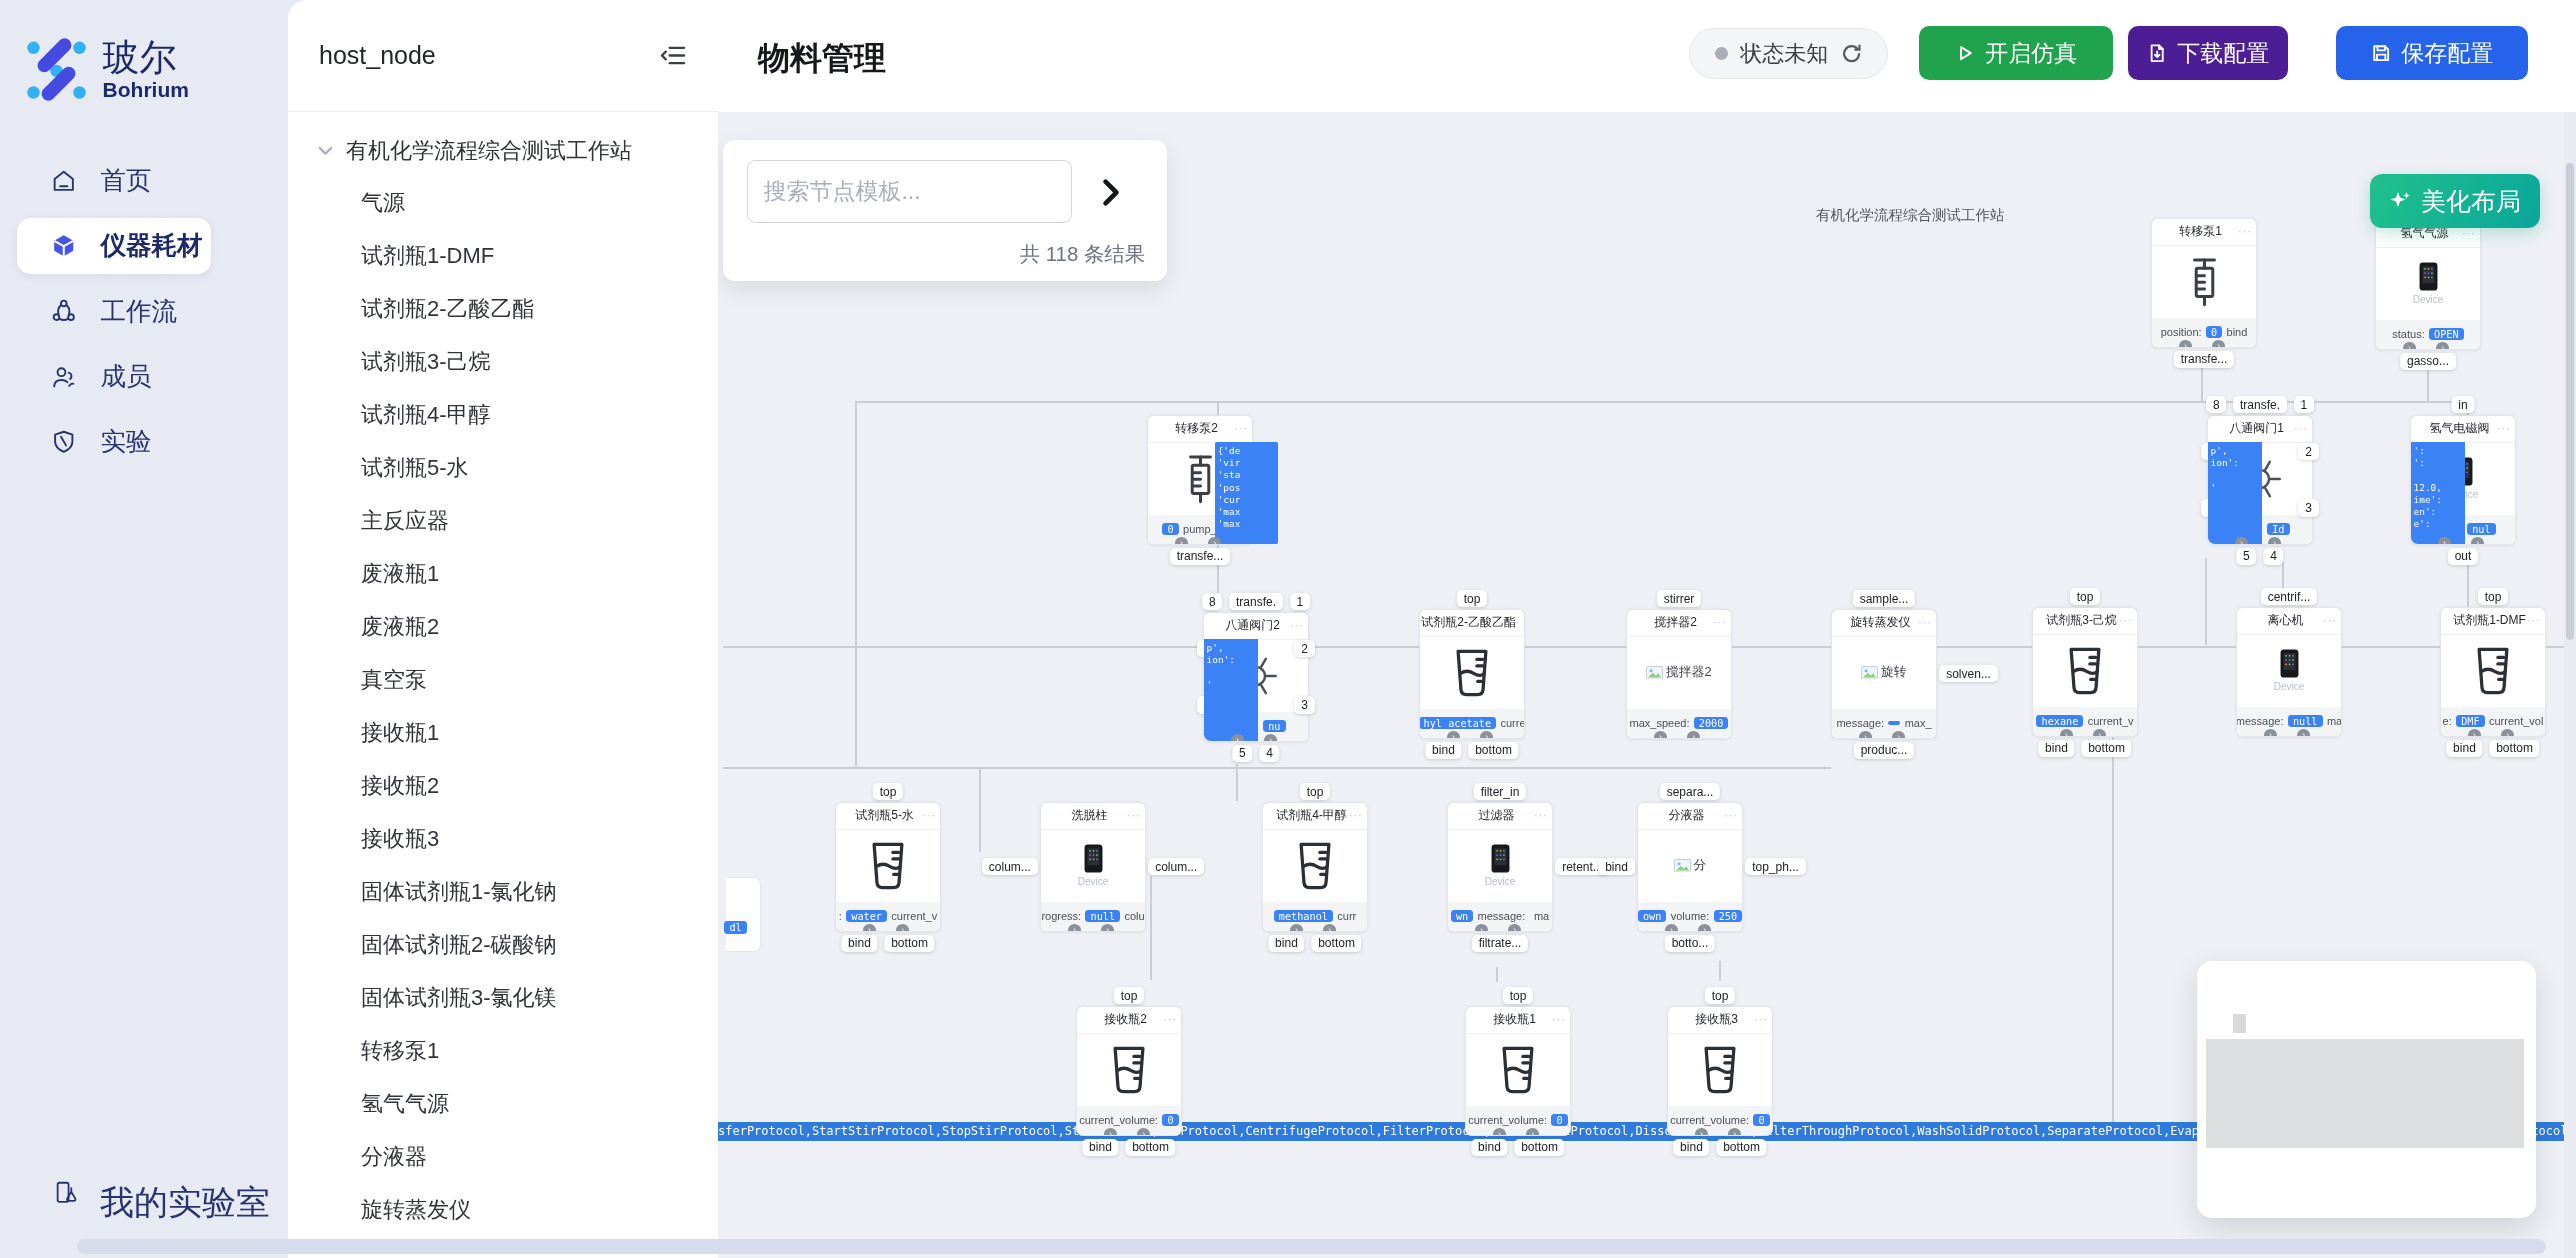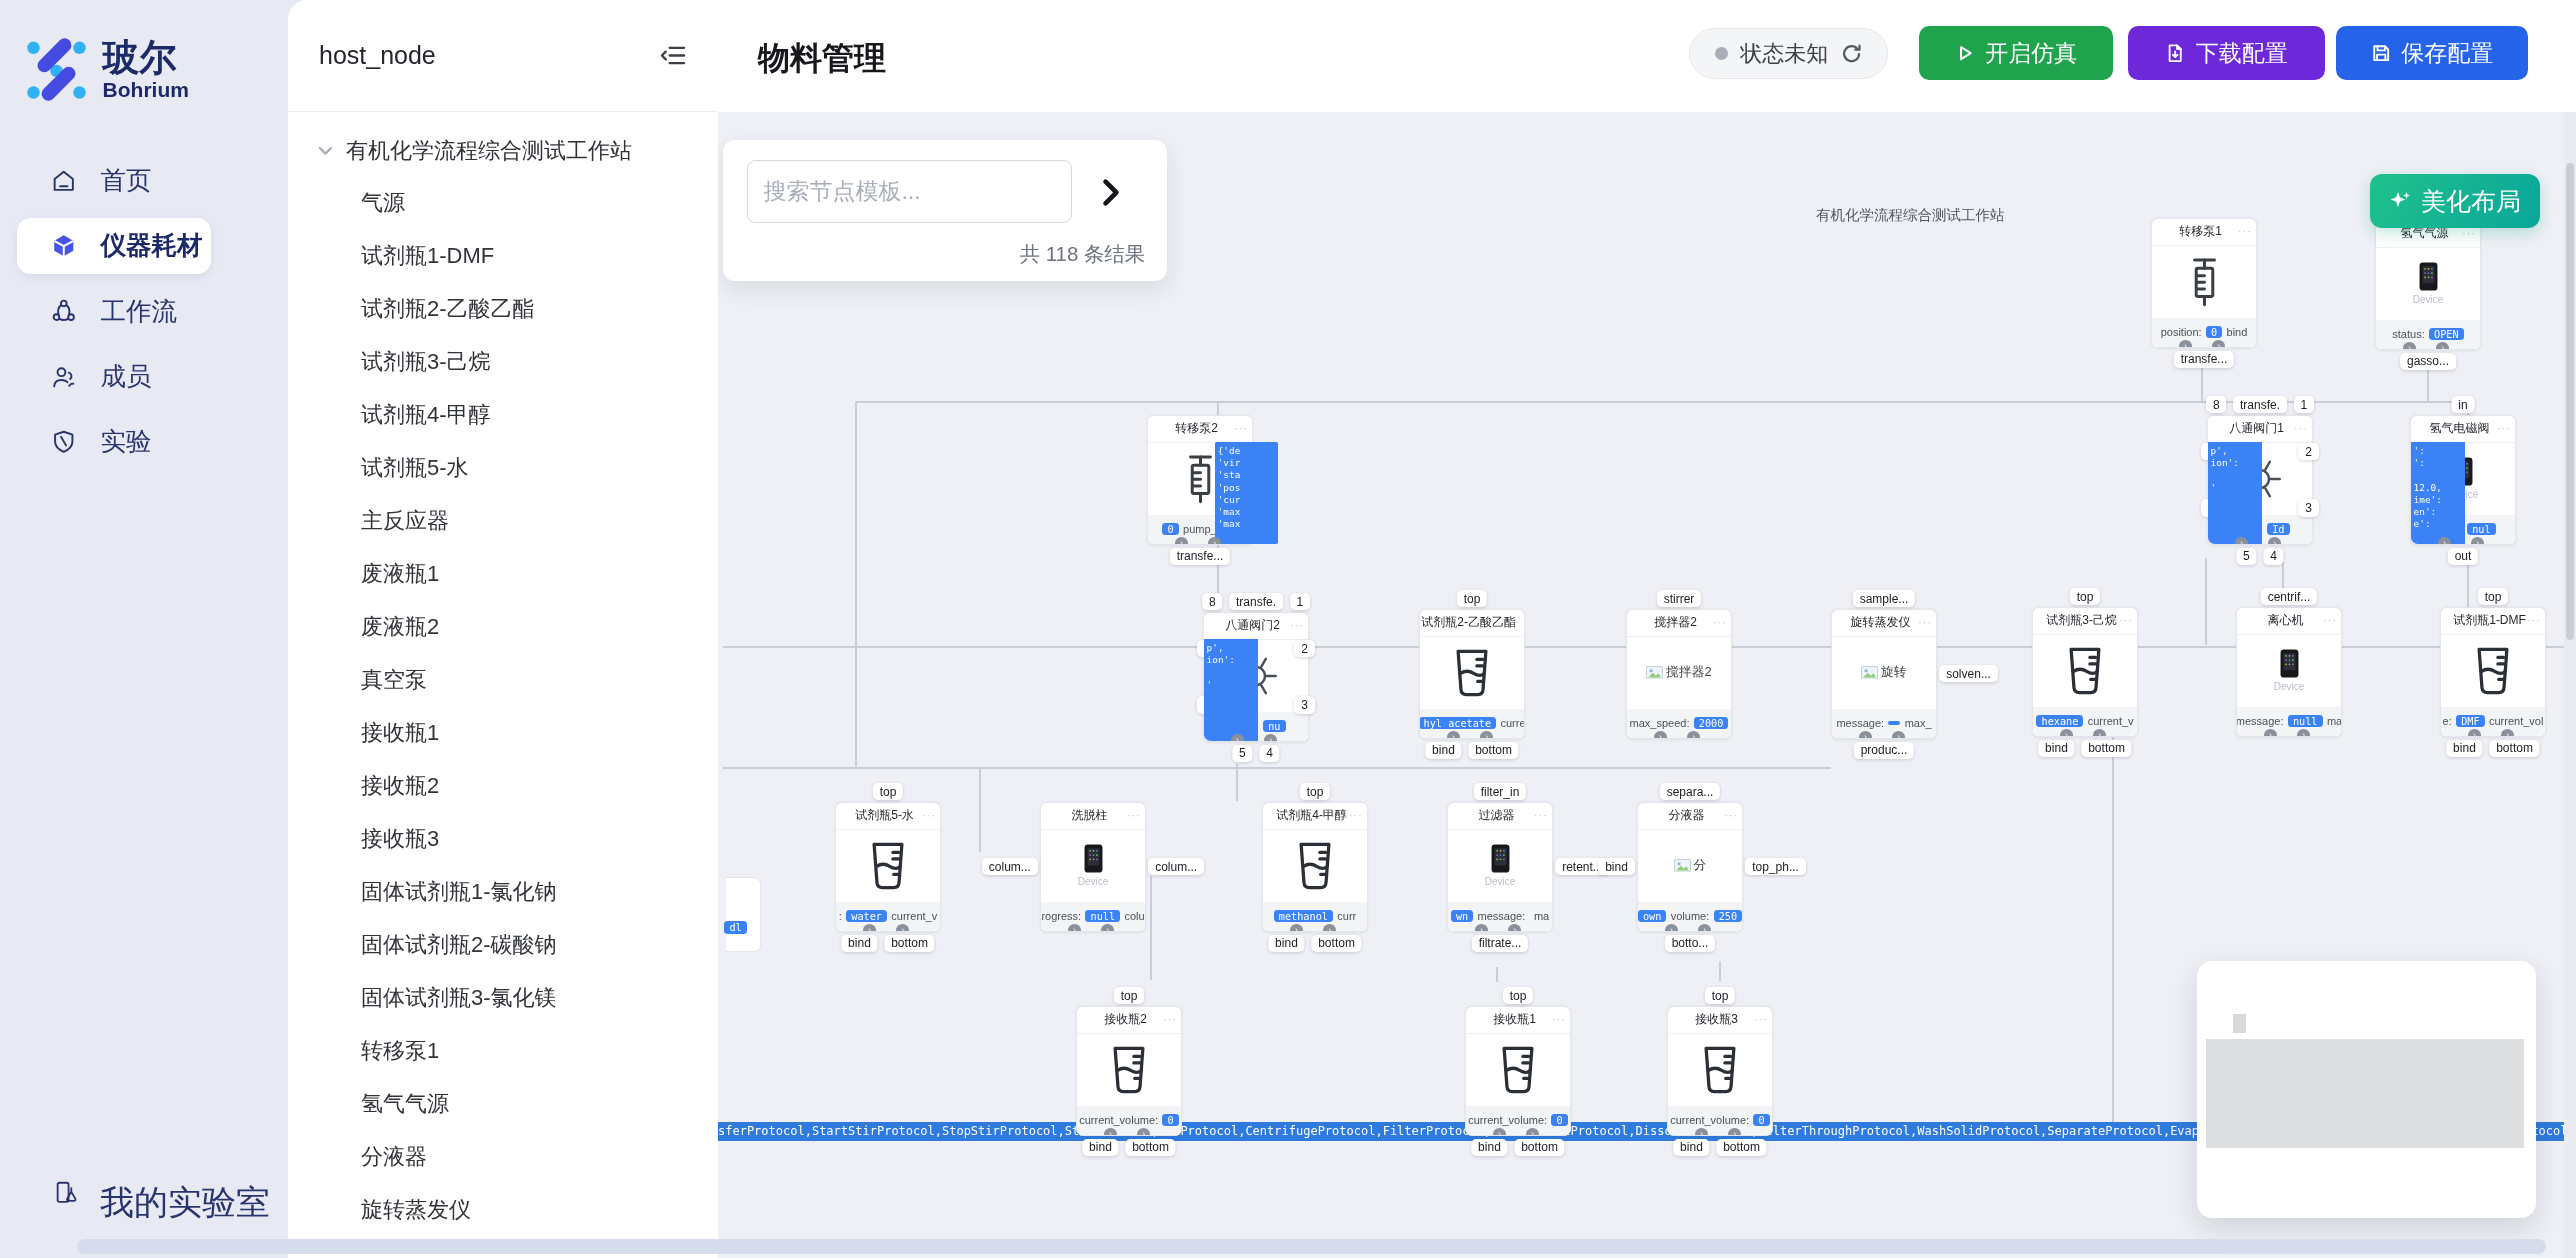--- a/index.html
+++ b/index.html
@@ -4,21 +4,21 @@
 <style>
   html,body{margin:0;padding:0}
   body{width:2576px;height:1258px;position:relative;overflow:hidden;
        font-family:"Liberation Sans","DejaVu Sans",sans-serif;background:#e7e9f3}
   svg{display:block}
 
   
   .sidebar{position:absolute;left:0;top:0;width:288px;height:1258px;background:#e7e9f3}
   .logo{position:absolute;left:24px;top:37px;display:flex;align-items:center;gap:13.6px}
   .logo-text{display:flex;flex-direction:column;line-height:1.02}
-  .logo-zh{font-size:37px;font-weight:700;color:#1d2a69}
+  .logo-zh{font-size:37px;font-weight:400;color:#1d2a69}
   .logo-en{font-size:21px;font-weight:700;color:#1d2a69;margin-top:1.7px}
   .nav{position:absolute;left:0;top:143px;width:228px}
   .nav-item{display:flex;align-items:center;gap:24px;height:56px;margin:9.4px 17px;
             padding-left:34px;border-radius:13.6px;font-size:25.5px;color:#28346e;cursor:pointer}
   .nav-item.active{background:#fff;box-shadow:0 2.6px 8.5px rgba(30,40,90,.07);font-weight:700;color:#1d2a69}
   .nav-ic{width:25.5px;height:25.5px;flex:0 0 auto}
   .nav-footer{position:absolute;left:54px;bottom:32px;display:flex;gap:20.4px;
               font-size:34px;color:#28346e;cursor:pointer}
 
   
@@ -36,21 +36,21 @@
   .main-header{position:absolute;left:718px;top:0;width:1858px;height:112px;background:#fff;
                border-bottom:0.9px solid #e8eaee}
   .page-title{position:absolute;left:40px;top:37px;font-size:32px;font-weight:700;color:#17181c}
   .status-pill{position:absolute;left:971px;top:28px;width:199px;height:51px;border-radius:26px;
                background:#f4f5f7;border:0.9px solid #e5e7ea;display:flex;align-items:center;
                justify-content:center;gap:12px;font-size:22px;color:#3c4046;box-sizing:border-box}
   .status-dot{width:13.6px;height:13.6px;border-radius:50%;background:#a8adb6}
   .btn{position:absolute;top:26px;height:54px;border-radius:10.2px;color:#fff;font-size:23px;
        display:flex;align-items:center;justify-content:center;gap:10.2px;cursor:pointer}
   .btn-sim{left:1201px;width:194px;background:#1fa34d}
-  .btn-dl{left:1410px;width:197px;background:#6d28d9}
+  .btn-dl{left:1410px;width:160px;background:#4c1d95}
   .btn-save{left:1618px;width:192px;background:#2563eb}
 
   
   .canvas{position:absolute;left:718px;top:112px;width:1858px;height:1147px;background:#eef0f5;overflow:hidden}
   .ws-label{position:absolute;left:1098px;top:94px;font-size:14.5px;color:#50555c;z-index:0}
   .line{position:absolute;background:#c9cdd6;z-index:0}
 
   .search-card{position:absolute;left:5.1px;top:28px;width:444px;height:141px;background:#fff;
                border-radius:12px;box-shadow:0 8.5px 22px rgba(25,35,60,.10);z-index:6}
   .search-input{position:absolute;left:24px;top:20.4px;width:325px;height:63px;border:1.3px solid #d3d7dd;

